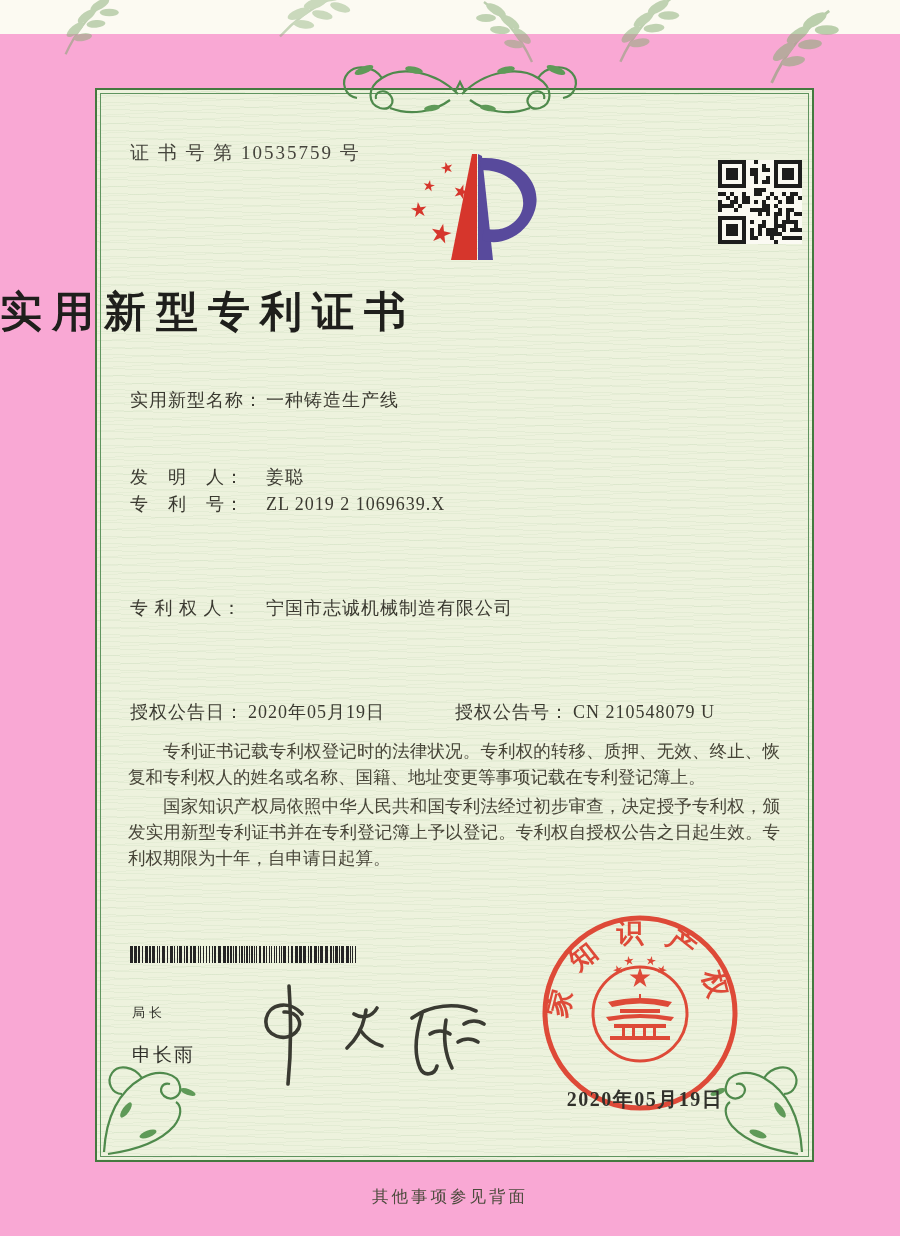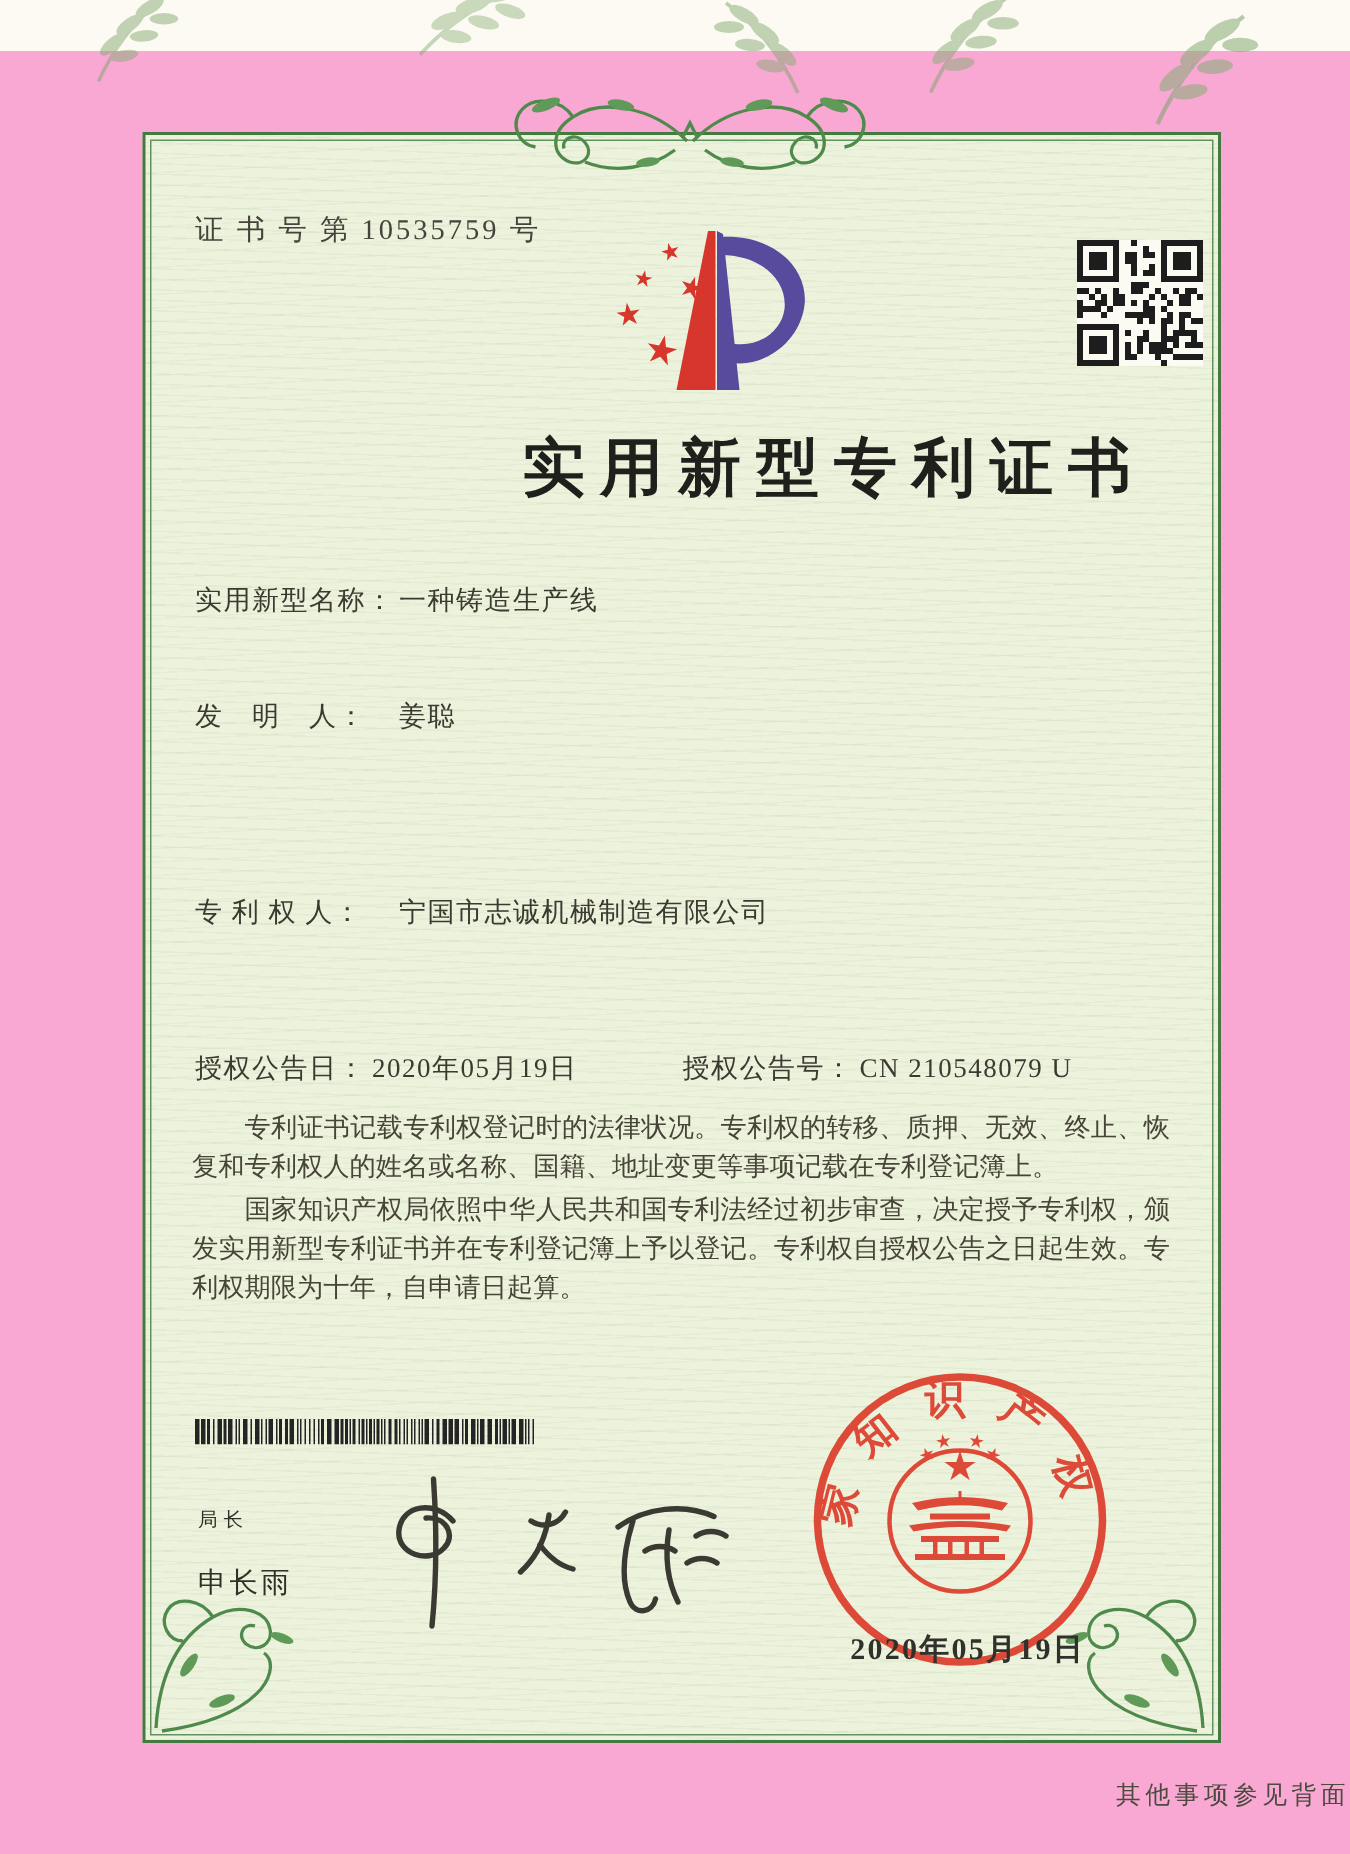--- a/index.html
+++ b/index.html
@@ -16,40 +16,40 @@
     border:2px solid #44793f;
     background:
       repeating-linear-gradient(2deg, rgba(140,180,130,0.10) 0 1px, rgba(0,0,0,0) 1px 7px),
       repeating-linear-gradient(-3deg, rgba(140,180,130,0.08) 0 1px, rgba(0,0,0,0) 1px 9px),
       #edf2dd;
   }
   .frame::after{content:"";position:absolute;inset:3px;border:1px solid #5f945f;pointer-events:none;}
   .deco{position:absolute;pointer-events:none;}
   .cert-no{position:absolute;left:130px;top:140px;font-size:19px;letter-spacing:2px;color:#45443c;}
   .title{
-    position:absolute;left:0;top:284px;width:764px;text-align:right;margin:0;
+    position:absolute;left:0;top:284px;width:764px;text-align:left;margin:0;
     font-size:42px;font-weight:700;letter-spacing:10px;color:#1f1f1c;
   }
   .field{position:absolute;left:130px;font-size:18px;letter-spacing:1px;color:#3b3a31;white-space:nowrap;}
   .flabel{display:inline-block;width:132px;}
   .fvalue{margin-left:4px;}
   .grant2{position:absolute;left:325px;top:0;}
   .g-label{margin-right:4px;}
   .paras{position:absolute;left:128px;top:738px;width:652px;font-size:17.5px;line-height:26px;
          color:#474538;text-align:justify;}
   .paras p{margin:0 0 3px 0;text-indent:2em;}
   .post-label{position:absolute;left:132px;top:1004px;font-size:13px;letter-spacing:4px;color:#30302a;}
   .officer-name{position:absolute;left:132px;top:1042px;font-size:19px;letter-spacing:2px;color:#30302a;}
   .seal-date{
     position:absolute;left:545px;top:1086px;width:200px;text-align:center;
     font-size:20px;font-weight:700;letter-spacing:1.5px;color:#31312b;z-index:6;
   }
   .page-no{position:absolute;left:95px;top:1127px;width:715px;text-align:center;
            font-size:15px;letter-spacing:2px;color:#3c3b31;}
-  .footer-note{position:absolute;left:0;top:1186px;width:900px;text-align:right;
+  .footer-note{position:absolute;left:0;top:1186px;width:900px;text-align:center;
                font-size:16.5px;letter-spacing:3px;color:#4b4a3c;}
   .ring-text{font-size:27px;font-weight:700;letter-spacing:20px;fill:#dd3827;
              font-family:"Liberation Serif","DejaVu Serif",serif;}
 </style>
 </head>
 <body>
 
 <div class="canvas">
 
   <div class="topband"></div>
@@ -247,20 +247,23 @@
   </svg>
 
   <h1 class="title">实用新型专利证书</h1>
 
   <div class="field" style="top:388px">
     <span class="flabel">实用新型名称：</span><span class="fvalue">一种铸造生产线</span>
   </div>
   <div class="field" style="top:465px">
     <span class="flabel">发　明　人：</span><span class="fvalue">姜聪</span>
   </div>
+  <div class="field" style="top:492px">
+    <span class="flabel">专　利　号：</span><span class="fvalue">ZL 2019 2 1069639.X</span>
+  </div>
   <div class="field" style="top:596px">
     <span class="flabel">专 利 权 人：</span><span class="fvalue">宁国市志诚机械制造有限公司</span>
   </div>
   <div class="field" style="top:700px">
     <span class="g-label">授权公告日：</span><span>2020年05月19日</span>
     <span class="grant2">
       <span class="g-label">授权公告号：</span><span>CN 210548079 U</span>
     </span>
   </div>
 

